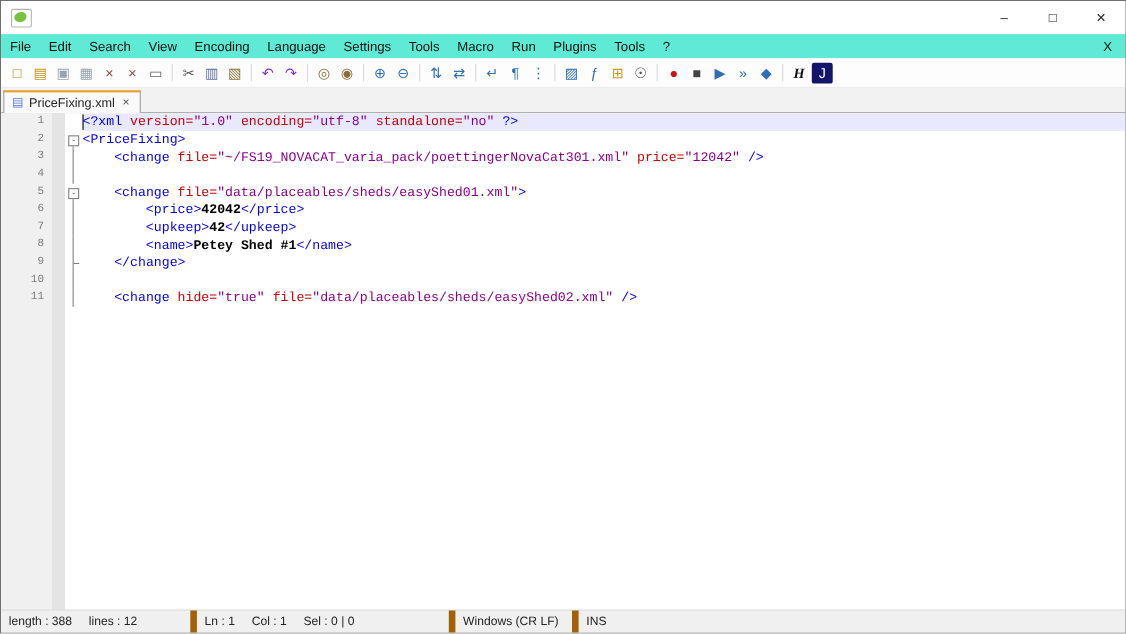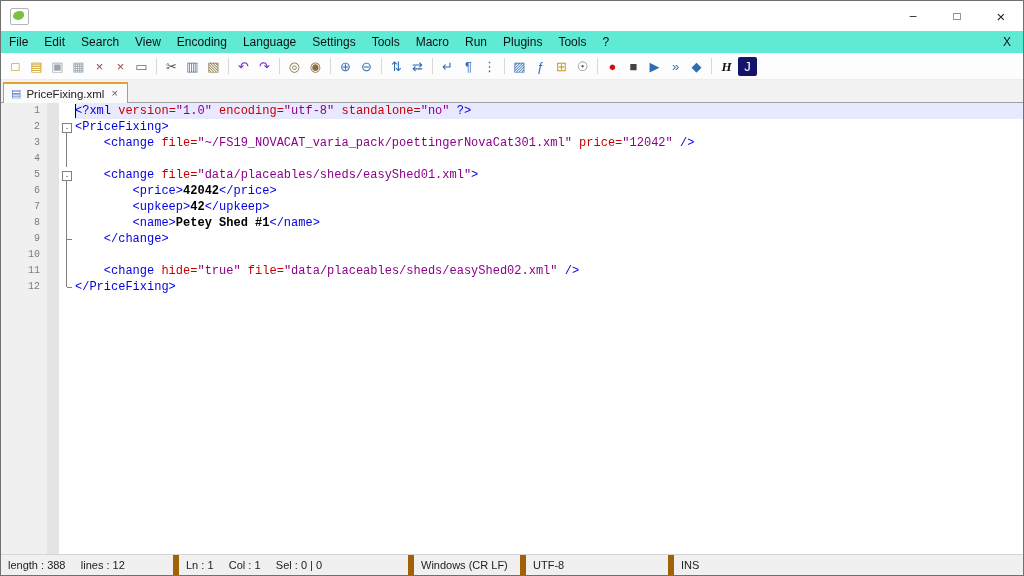--- a/index.html
+++ b/index.html
@@ -222,33 +222,23 @@
           <div class="code"></div>
         </div>
         <div class="row">
           <div class="num">11</div>
           <div class="bm"></div>
           <div class="fold">
             <i class="fl-full"></i>
           </div>
           <div class="code"><span class="sg-plain" style="color: rgb(0, 0, 0);">    </span><span class="sg-tag" style="color: rgb(0, 0, 224);">&lt;change </span><span class="sg-attr" style="color: rgb(200, 0, 0);">hide=</span><span class="sg-val" style="color: rgb(139, 0, 139);">"true"</span><span class="sg-attr" style="color: rgb(200, 0, 0);"> file=</span><span class="sg-val" style="color: rgb(139, 0, 139);">"data/placeables/sheds/easyShed02.xml"</span><span class="sg-tag" style="color: rgb(0, 0, 224);"> /&gt;</span></div>
         </div>
-        <div class="row">
-          <div class="num">12</div>
-          <div class="bm"></div>
-          <div class="fold">
-            <i class="fl-top"></i>
-            <i class="fstub"></i>
-          </div>
-          <div class="code"><span class="sg-tag" style="color: rgb(0, 0, 224);">&lt;/PriceFixing&gt;</span></div>
-        </div>
       </div>
   </div>
 
   <div class="statusbar">
     <div class="sb sb-len">length : 388     lines : 12</div>
     <div class="sb sb-pos">Ln : 1     Col : 1     Sel : 0 | 0</div>
     <div class="sb sb-eol">Windows (CR LF)</div>
-    <div class="sb sb-enc">UTF-8</div>
     <div class="sb sb-ins">INS</div>
   </div>
 
 </div>
 
 </body></html>

